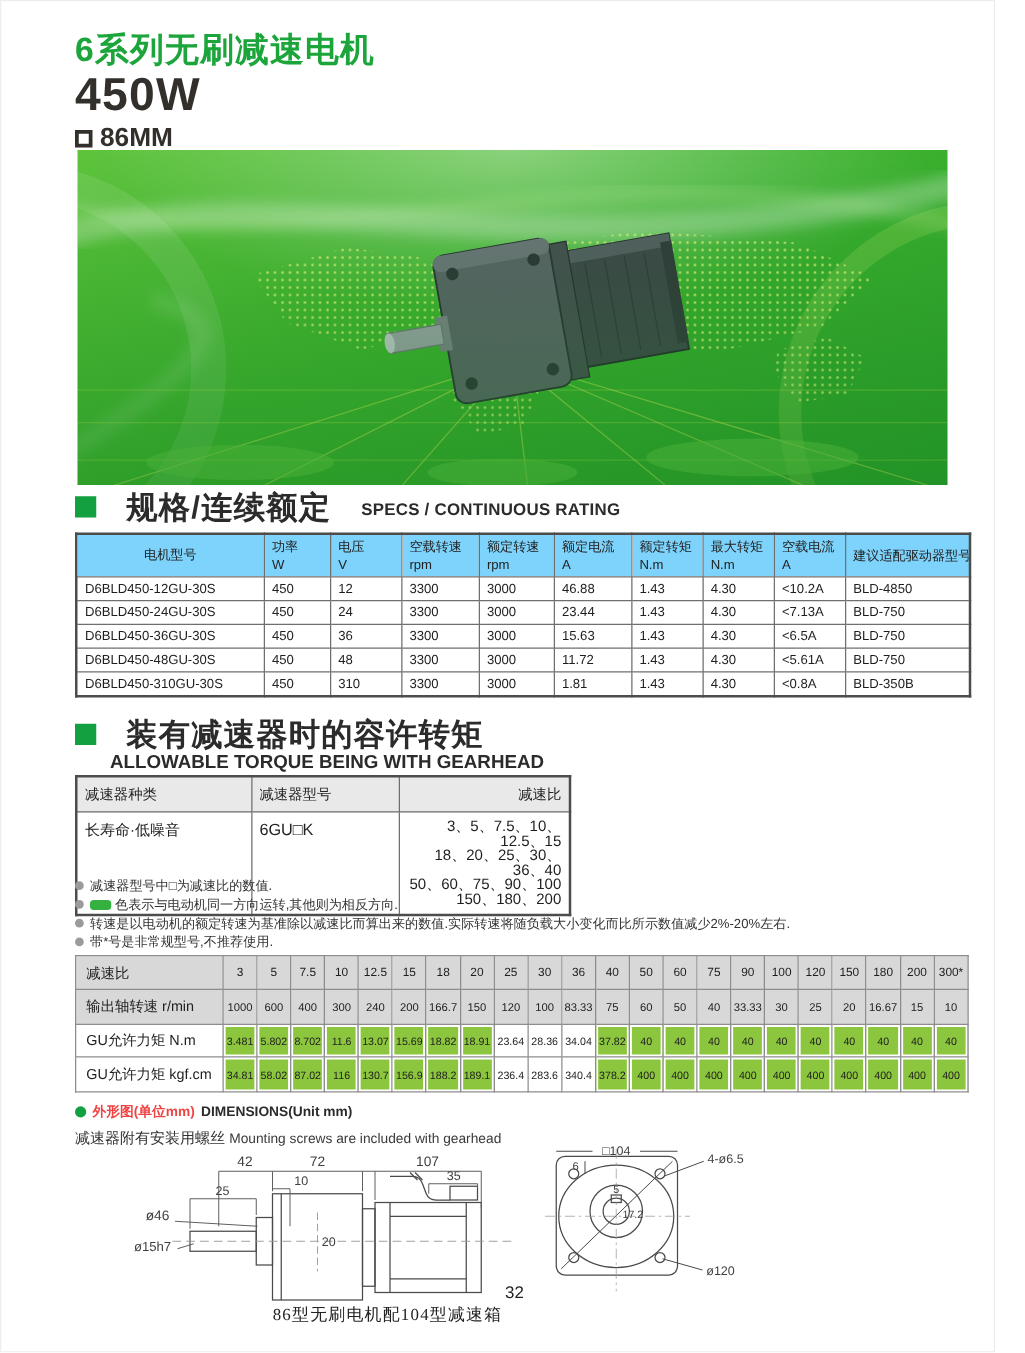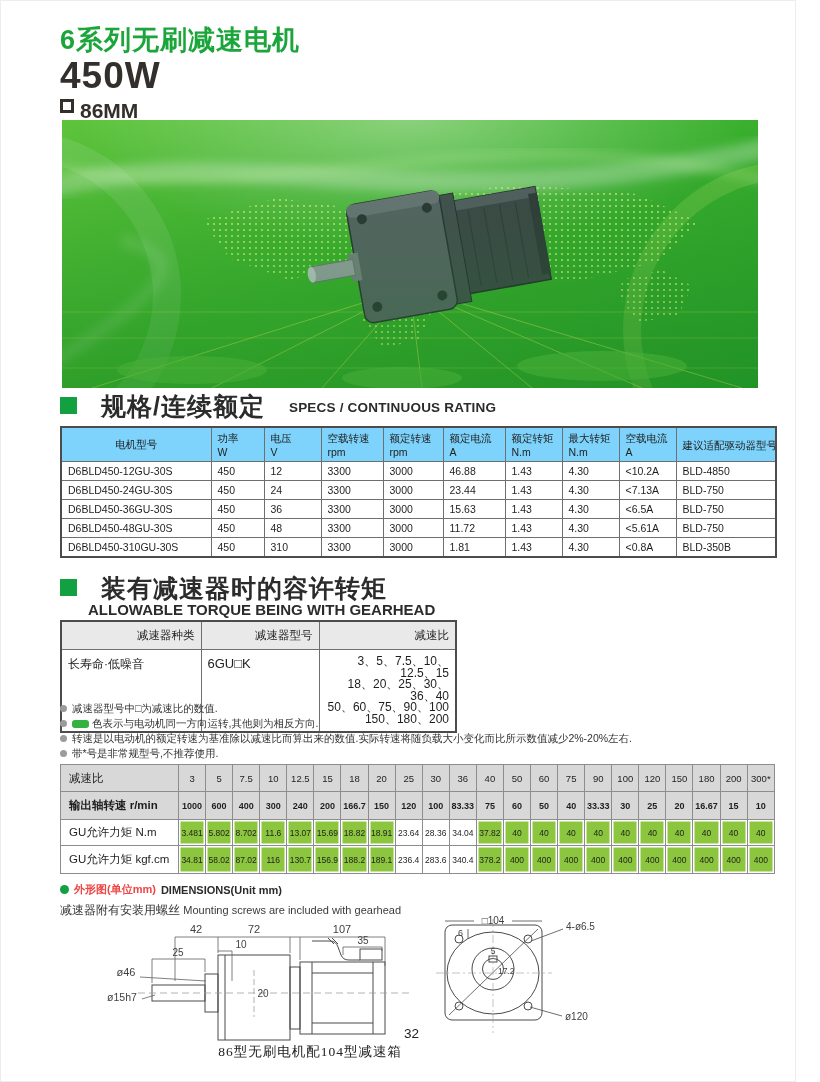--- a/index.html
+++ b/index.html
@@ -5,21 +5,21 @@
   * { margin:0; padding:0; box-sizing:border-box; }
   body { background:#fff; }
   .page { position:relative; width:796px; height:1082px; background:#fff; overflow:hidden;
           font-family:"Liberation Sans","DejaVu Sans",sans-serif; color:#222;
           box-shadow: inset 0 0 0 1px #ededed; }
 
   
   .hdr { position:absolute; left:60px; top:26px; }
   .series-title { color:#1ba53b; font-size:27px; font-weight:bold; letter-spacing:1px; line-height:1.1; }
   .power { font-size:37px; font-weight:bold; color:#33302b; letter-spacing:1px; line-height:1.05; margin-top:1px; }
-  .frame { display:flex; align-items:flex-start; gap:6px; margin-top:3px; font-size:21px; font-weight:bold; color:#33302b; }
+  .frame { display:flex; align-items:center; gap:6px; margin-top:3px; font-size:21px; font-weight:bold; color:#33302b; }
   .frame-square { width:14px; height:14px; border:3px solid #33302b; display:inline-block; }
 
   
   .banner { position:absolute; left:62px; top:120px; width:696px; height:268px;
             background:linear-gradient(155deg,#5ec43c 0%, #3eb32f 45%, #2aa02b 100%); }
   .banner svg { display:block; }
 
   
   .sec-title { position:absolute; display:flex; align-items:flex-end; gap:24px; }
   .green-sq { width:17px; height:17px; background:#12a041; margin-bottom:5px; }
@@ -35,39 +35,39 @@
   .spec-table th, .spec-table td { border:1px solid #6f6f6f; overflow:hidden; white-space:nowrap; }
   .spec-table th { background:#7dd3fc; font-weight:normal; font-size:10.5px; text-align:left;
                    vertical-align:top; padding:4px 2px 2px 6px; height:34px; line-height:1.3; color:#222; }
   .spec-table th.c-model { text-align:center; vertical-align:middle; padding:0; }
   .spec-table th.c-driver { vertical-align:middle; }
   .spec-table td { font-size:10.5px; padding:3px 2px 3px 6px; height:15px; color:#1e1e1e; }
 
   
   .gear-table { position:absolute; left:60px; top:620px; width:395px; border:2px solid #4c4c4c; }
   .gear-table th, .gear-table td { border:1px solid #6f6f6f; }
-  .gear-table th { background:#e9e9e9; font-weight:normal; font-size:11.5px; text-align:right;
+  .gear-table th { background:#e9e9e9; font-weight:normal; font-size:11.5px; text-align:left;
                    padding:6px 6px; height:28px; color:#222; }
   .gear-table th.ta-r { text-align:right; }
   .gear-table td { vertical-align:top; padding:6px 6px; height:46px; font-size:12px; }
   .gear-table td.model-cell { font-size:13px; }
   .ratio-lines { text-align:right; font-size:9.5px; line-height:11.5px; padding-right:0; color:#1e1e1e; }
 
   
   .notes { position:absolute; left:60px; top:701px; font-size:10.5px; color:#333; }
   .note-line { display:flex; align-items:center; height:15px; }
   .note-bullet { width:7px; height:7px; border-radius:50%; background:#9b9b9b; margin-right:5px; flex:0 0 auto; }
   .note-swatch { width:17px; height:8px; border-radius:3px; background:#35b13f; margin-right:3px; flex:0 0 auto; }
 
   
   .ratio-table { position:absolute; left:60px; top:764px; width:715px; border:1px solid #6f6f6f; }
   .ratio-table td { border:1px solid #8d8d8d; text-align:center; padding:0; color:#1e1e1e; overflow:hidden; }
   .ratio-table td.rlabel { text-align:left; padding-left:8px; font-size:11.5px; }
   .ratio-table tr.r0 td { height:27px; font-size:9.5px; }
-  .ratio-table tr.r1 td { height:28px; font-size:9px;font-weight:bold; }
+  .ratio-table tr.r1 td { height:28px; font-size:9px; }
   .ratio-table tr.r2 td { height:26px; font-size:8.5px; }
   .ratio-table tr.r3 td { height:28px; font-size:8.5px; }
   .ratio-table tr.r0 td.rlabel, .ratio-table tr.r1 td.rlabel,
   .ratio-table tr.r2 td.rlabel, .ratio-table tr.r3 td.rlabel { font-size:11.5px; }
   .ratio-table td.gray { background:#d8d8d8; }
   .ratio-table td.green { background:#8cc63e; box-shadow:inset 0 0 0 1.5px #fff; }
   .ratio-table td.plain { background:#fff; }
 
   
   .dim-title { position:absolute; left:60px; top:882px; display:flex; align-items:center; gap:5px; }

